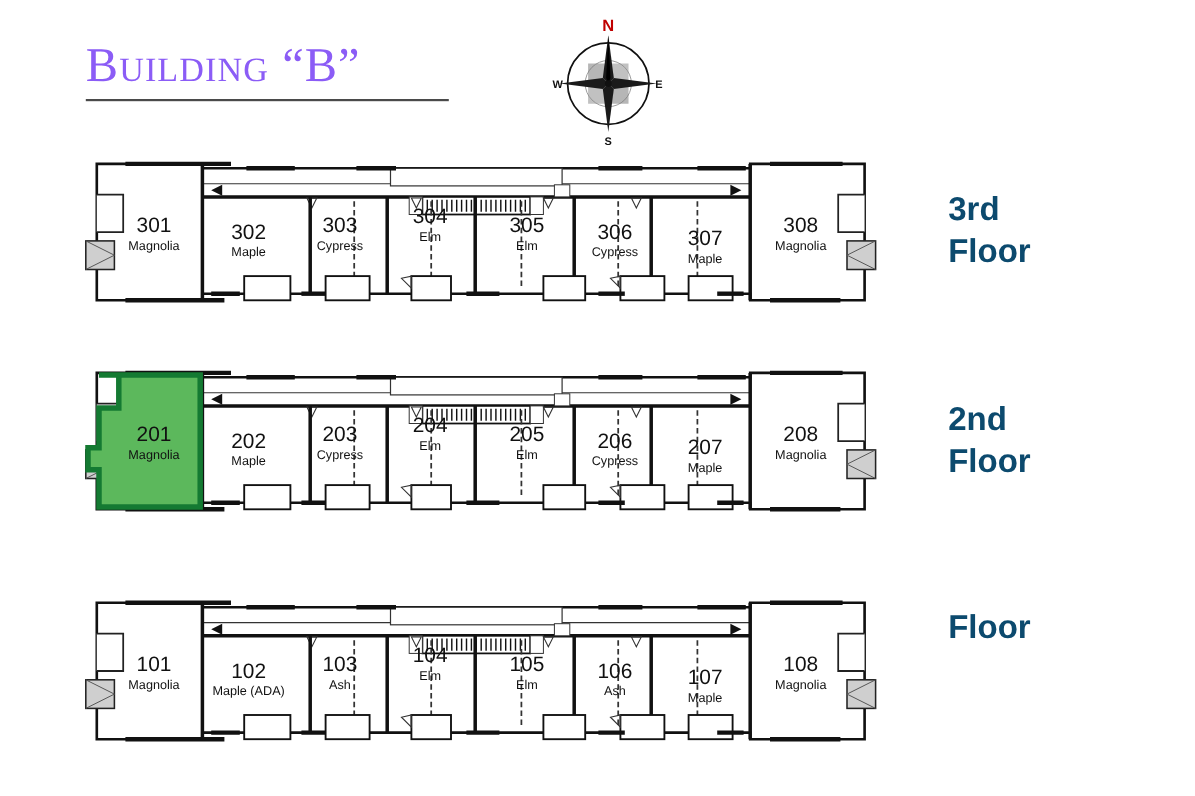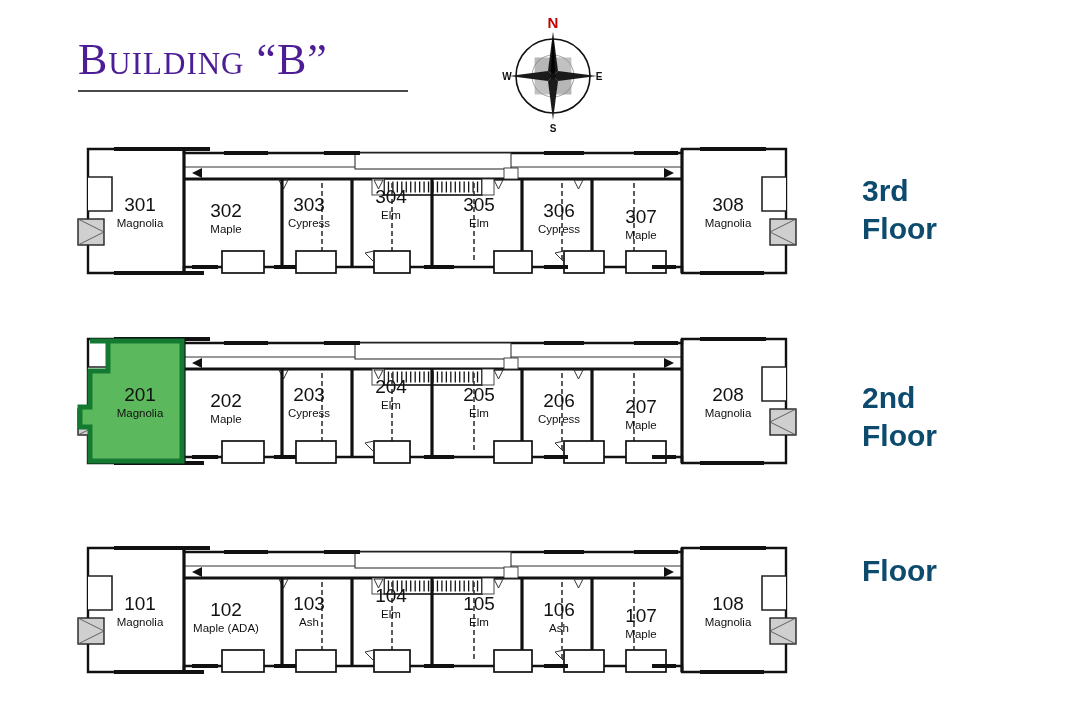--- a/index.html
+++ b/index.html
@@ -20,21 +20,21 @@
     position: absolute;
     left: 78px;
     top: 38px;
     width: 340px;
   }
   #building-title {
     font-family: "Liberation Serif", serif;
     font-size: 44px;
     line-height: 1.0;
     letter-spacing: 1px;
-    color: #4c1d95;
+    color: #8b5cf6;
     font-variant: small-caps;
     white-space: nowrap;
     font-weight: 400;
   }
   #title-rule {
     margin-top: 8px;
     height: 2px;
     background: #4a4a4a;
     width: 330px;
   }
@@ -54,21 +54,21 @@
     left: 862px;
     width: 170px;
     font-family: "Liberation Sans", sans-serif;
     font-weight: bold;
     font-size: 30px;
     line-height: 1.26;
     color: #0c4a6e;
     text-align: left;
   }
   #floor-label-3 { top: 172px; }
-  #floor-label-2 { top: 379px; }
+  #floor-label-2 { top: 363px; }
   #floor-label-1 { top: 552px; }
 
   
   .floor-plan {
     position: absolute;
     left: 74px;
     width: 726px;
     height: 140px;
   }
   #plan-floor-3 { top: 141px; text-align: center; }

